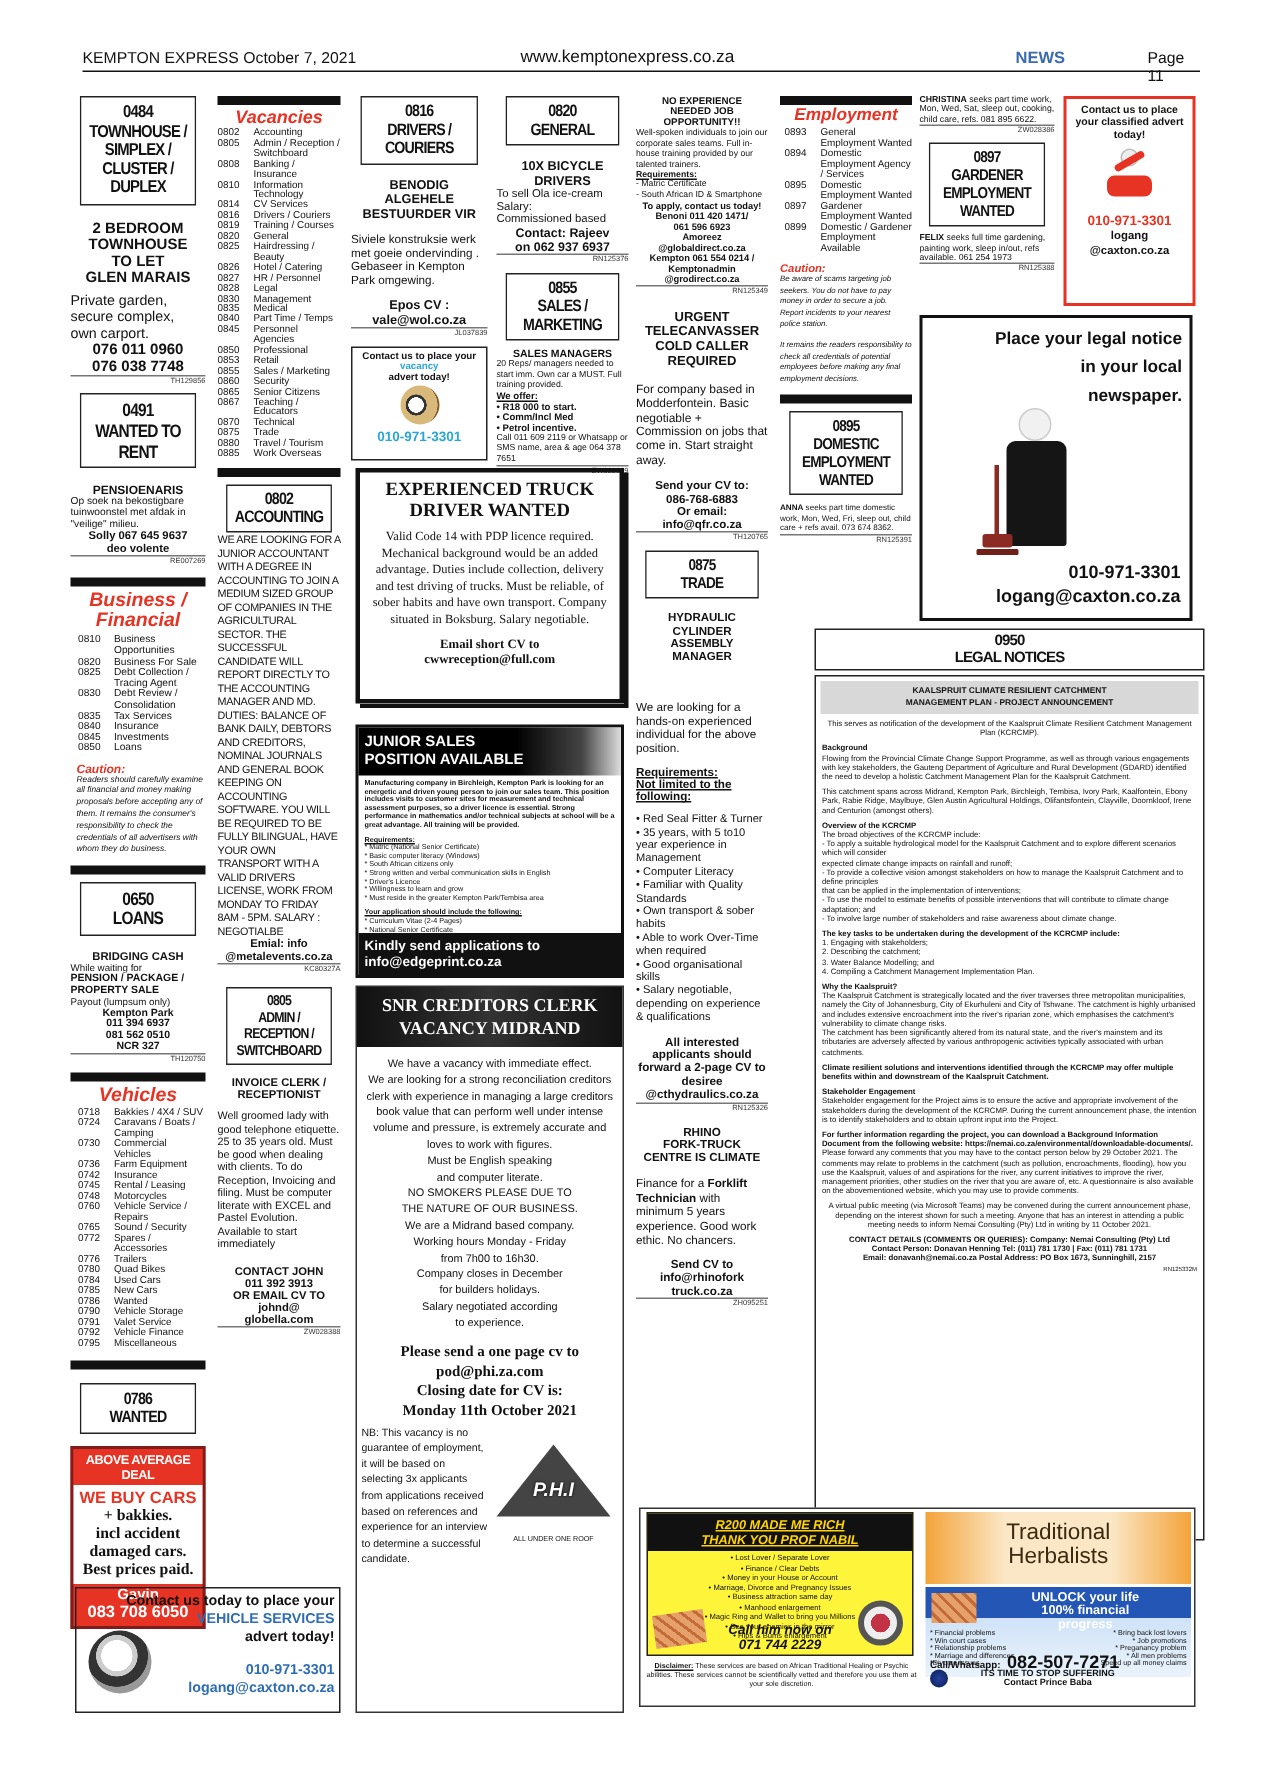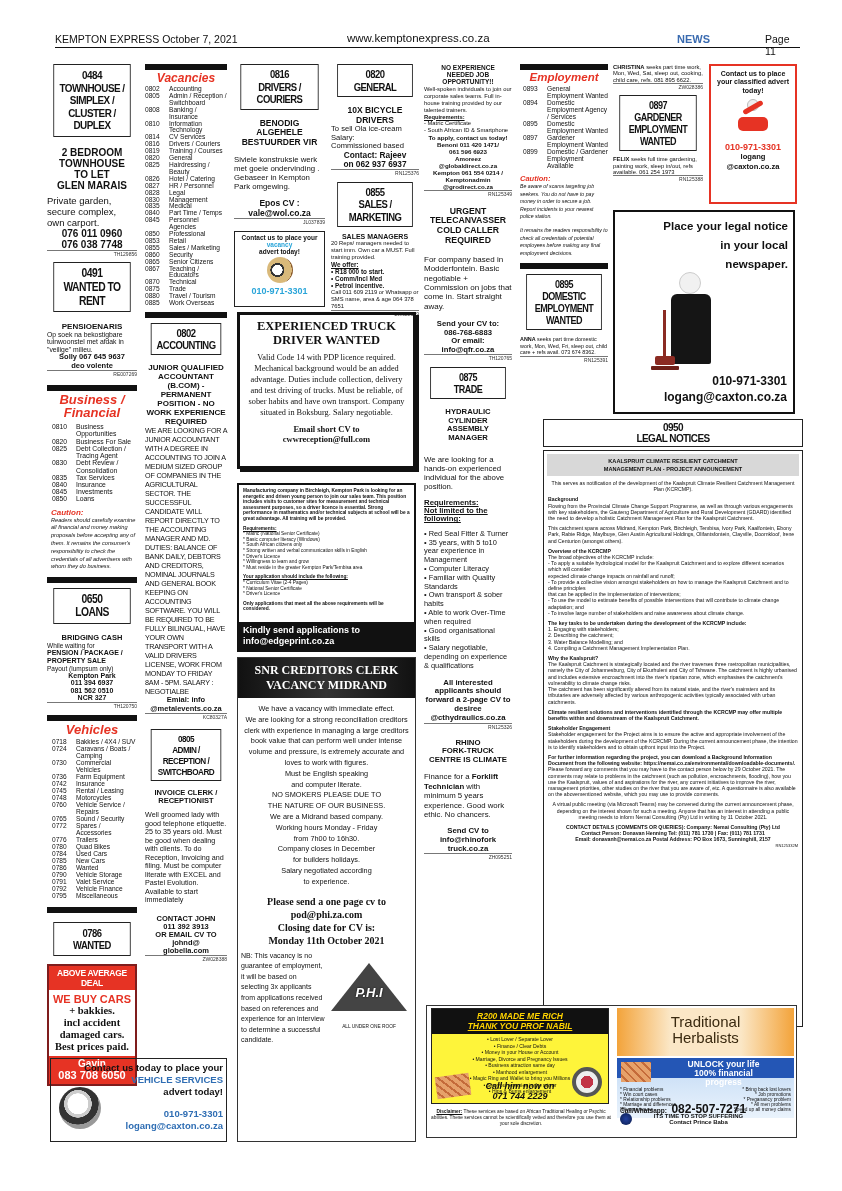--- a/index.html
+++ b/index.html
@@ -316,21 +316,20 @@
         <span>Travel / Tourism</span>
       </div>
     <div class="row">
         <span class="code">0885</span>
         <span>Work Overseas</span>
       </div>
   </div>
   <div class="bar" style="margin-top:5px"></div>
   <div class="boxhd" style="white-space:pre-line;margin-top:5px;font-size:11px;line-height:12px;padding:3px 0">0802
 ACCOUNTING</div>
-  <div class="ctr b" style="font-size:8px;line-height:9px;margin-top:8px">JUNIOR QUALIFIED ACCOUNTANT (B.COM) - PERMANENT POSITION - NO WORK EXPERIENCE REQUIRED</div>
   <div style="font-size:7.2px;line-height:9px;letter-spacing:-0.2px">WE ARE LOOKING FOR A JUNIOR ACCOUNTANT WITH A DEGREE IN ACCOUNTING TO JOIN A MEDIUM SIZED GROUP OF COMPANIES IN THE AGRICULTURAL SECTOR. THE SUCCESSFUL CANDIDATE WILL REPORT DIRECTLY TO THE ACCOUNTING MANAGER AND MD. DUTIES: BALANCE OF BANK DAILY, DEBTORS AND CREDITORS, NOMINAL JOURNALS AND GENERAL BOOK KEEPING ON ACCOUNTING SOFTWARE. YOU WILL BE REQUIRED TO BE FULLY BILINGUAL, HAVE YOUR OWN TRANSPORT WITH A VALID DRIVERS LICENSE, WORK FROM MONDAY TO FRIDAY 8AM - 5PM. SALARY : NEGOTIALBE</div>
   <div class="ctr b" style="white-space:pre-line;font-size:7.5px;line-height:8.5px">Emial: info
 @metalevents.co.za</div>
   <div class="ref">KC80327A</div>
   <div class="boxhd" style="white-space:pre-line;margin-top:9px;font-size:9.5px;line-height:11px;padding:3px 0">0805
 ADMIN / RECEPTION /
 SWITCHBOARD</div>
   <div class="ctr b" style="white-space:pre-line;font-size:7.5px;line-height:8px;margin-top:8px">INVOICE CLERK /
 RECEPTIONIST</div>
   <div style="font-size:7.2px;line-height:8.5px;margin-top:6px">Well groomed lady with good telephone etiquette. 25 to 35 years old. Must be good when dealing with clients. To do Reception, Invoicing and filing. Must be computer literate with EXCEL and Pastel Evolution. Available to start immediately</div>
@@ -395,20 +394,22 @@
 
 <div class="abs serif" style="left:237px;top:312px;width:179px;height:157px;border:3px solid #111;box-shadow:3px 3px 0 #111;text-align:center;padding:4px 5px">
   <div class="b" style="white-space:pre-line;font-size:12.5px;line-height:14px">EXPERIENCED TRUCK
 DRIVER WANTED</div>
   <div style="font-size:8.3px;line-height:11px;margin-top:5px">Valid Code 14 with PDP licence required. Mechanical background would be an added advantage. Duties include collection, delivery and test driving of trucks. Must be reliable, of sober habits and have own transport. Company situated in Boksburg. Salary negotiable.</div>
   <div class="b" style="font-size:8.5px;margin-top:6px">Email short CV to</div>
   <div class="b" style="font-size:8.5px">cwwreception@full.com</div>
 </div>
 
 <div class="abs" style="left:237px;top:483px;width:179px;height:169px;border:2px solid #111;background:#fff">
+  <div style="background:linear-gradient(90deg,#000 60%,#444 85%,#ddd);color:#fff;font-weight:bold;font-size:10px;line-height:12px;padding:4px 4px;white-space:pre-line">JUNIOR SALES
+POSITION AVAILABLE</div>
   <div style="padding:3px 4px;font-size:4.8px;line-height:5.6px">
     <div class="b">Manufacturing company in Birchleigh, Kempton Park is looking for an energetic and driven young person to join our sales team. This position includes visits to customer sites for measurement and technical assessment purposes, so a driver licence is essential. Strong performance in mathematics and/or technical subjects at school will be a great advantage. All training will be provided.</div>
     <div class="b" style="text-decoration:underline;margin-top:4px">Requirements:</div>
     <div>* Matric (National Senior Certificate)</div>
     <div>* Basic computer literacy (Windows)</div>
     <div>* South African citizens only</div>
     <div>* Strong written and verbal communication skills in English</div>
     <div>* Driver's Licence</div>
     <div>* Willingness to learn and grow</div>
     <div>* Must reside in the greater Kempton Park/Tembisa area</div>
@@ -478,21 +479,21 @@
 086-768-6883
 Or email:
 info@qfr.co.za</div>
   <div class="ref">TH120765</div>
   <div class="boxhd" style="white-space:pre-line;margin-top:6px;font-size:10.5px;line-height:12px;padding:3px 0">0875
 TRADE</div>
   <div class="ctr b" style="white-space:pre-line;font-size:7.7px;line-height:8.6px;margin-top:9px">HYDRAULIC
 CYLINDER
 ASSEMBLY
 MANAGER</div>
-  <div style="font-size:7.8px;line-height:9px;margin-top:12px">We are looking for a hands-on experienced individual for the above position.</div>
+  <div style="font-size:7.8px;line-height:9px;margin-top:24px">We are looking for a hands-on experienced individual for the above position.</div>
   <div class="b" style="white-space:pre-line;font-size:7.8px;line-height:8.4px;margin-top:8px;text-decoration:underline">Requirements:
 Not limited to the following:</div>
   <div style="font-size:7.4px;line-height:8.8px;margin-top:6px">
     <div>• Red Seal Fitter &amp; Turner</div>
     <div>• 35 years, with 5 to10 year experience in Management</div>
     <div>• Computer Literacy</div>
     <div>• Familiar with Quality Standards</div>
     <div>• Own transport &amp; sober habits</div>
     <div>• Able to work Over-Time when required</div>
     <div>• Good organisational skills</div>

